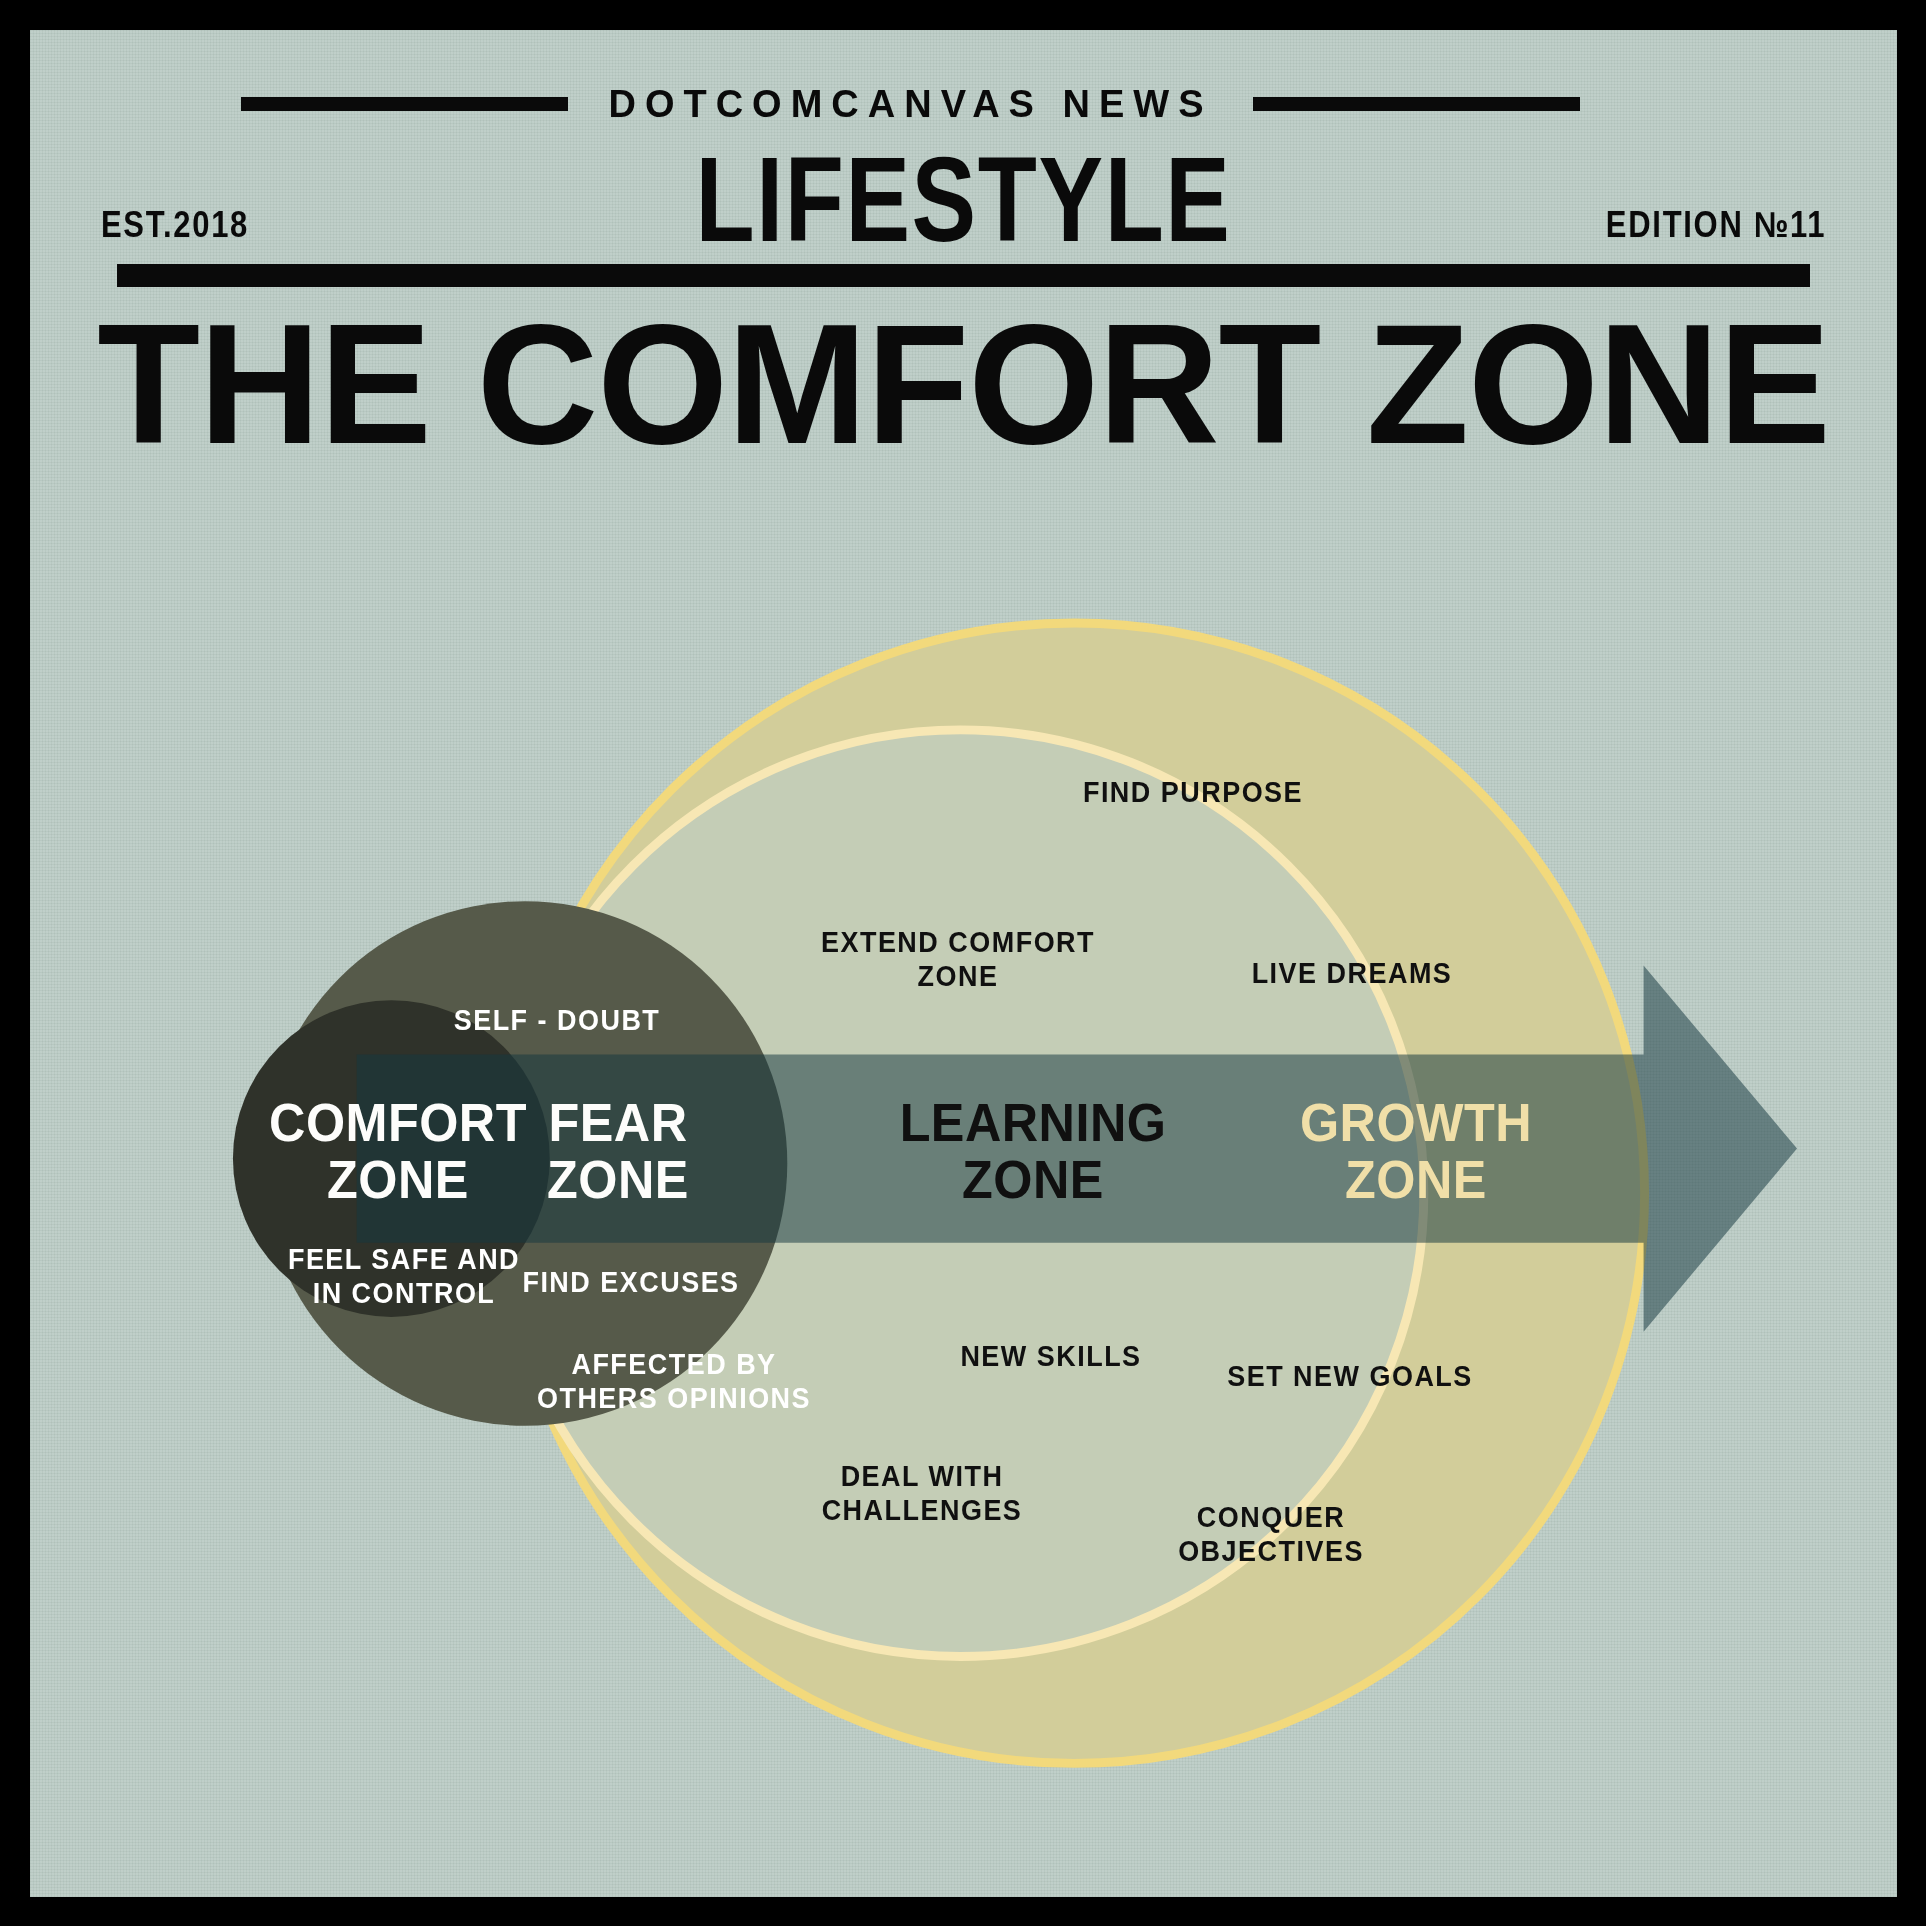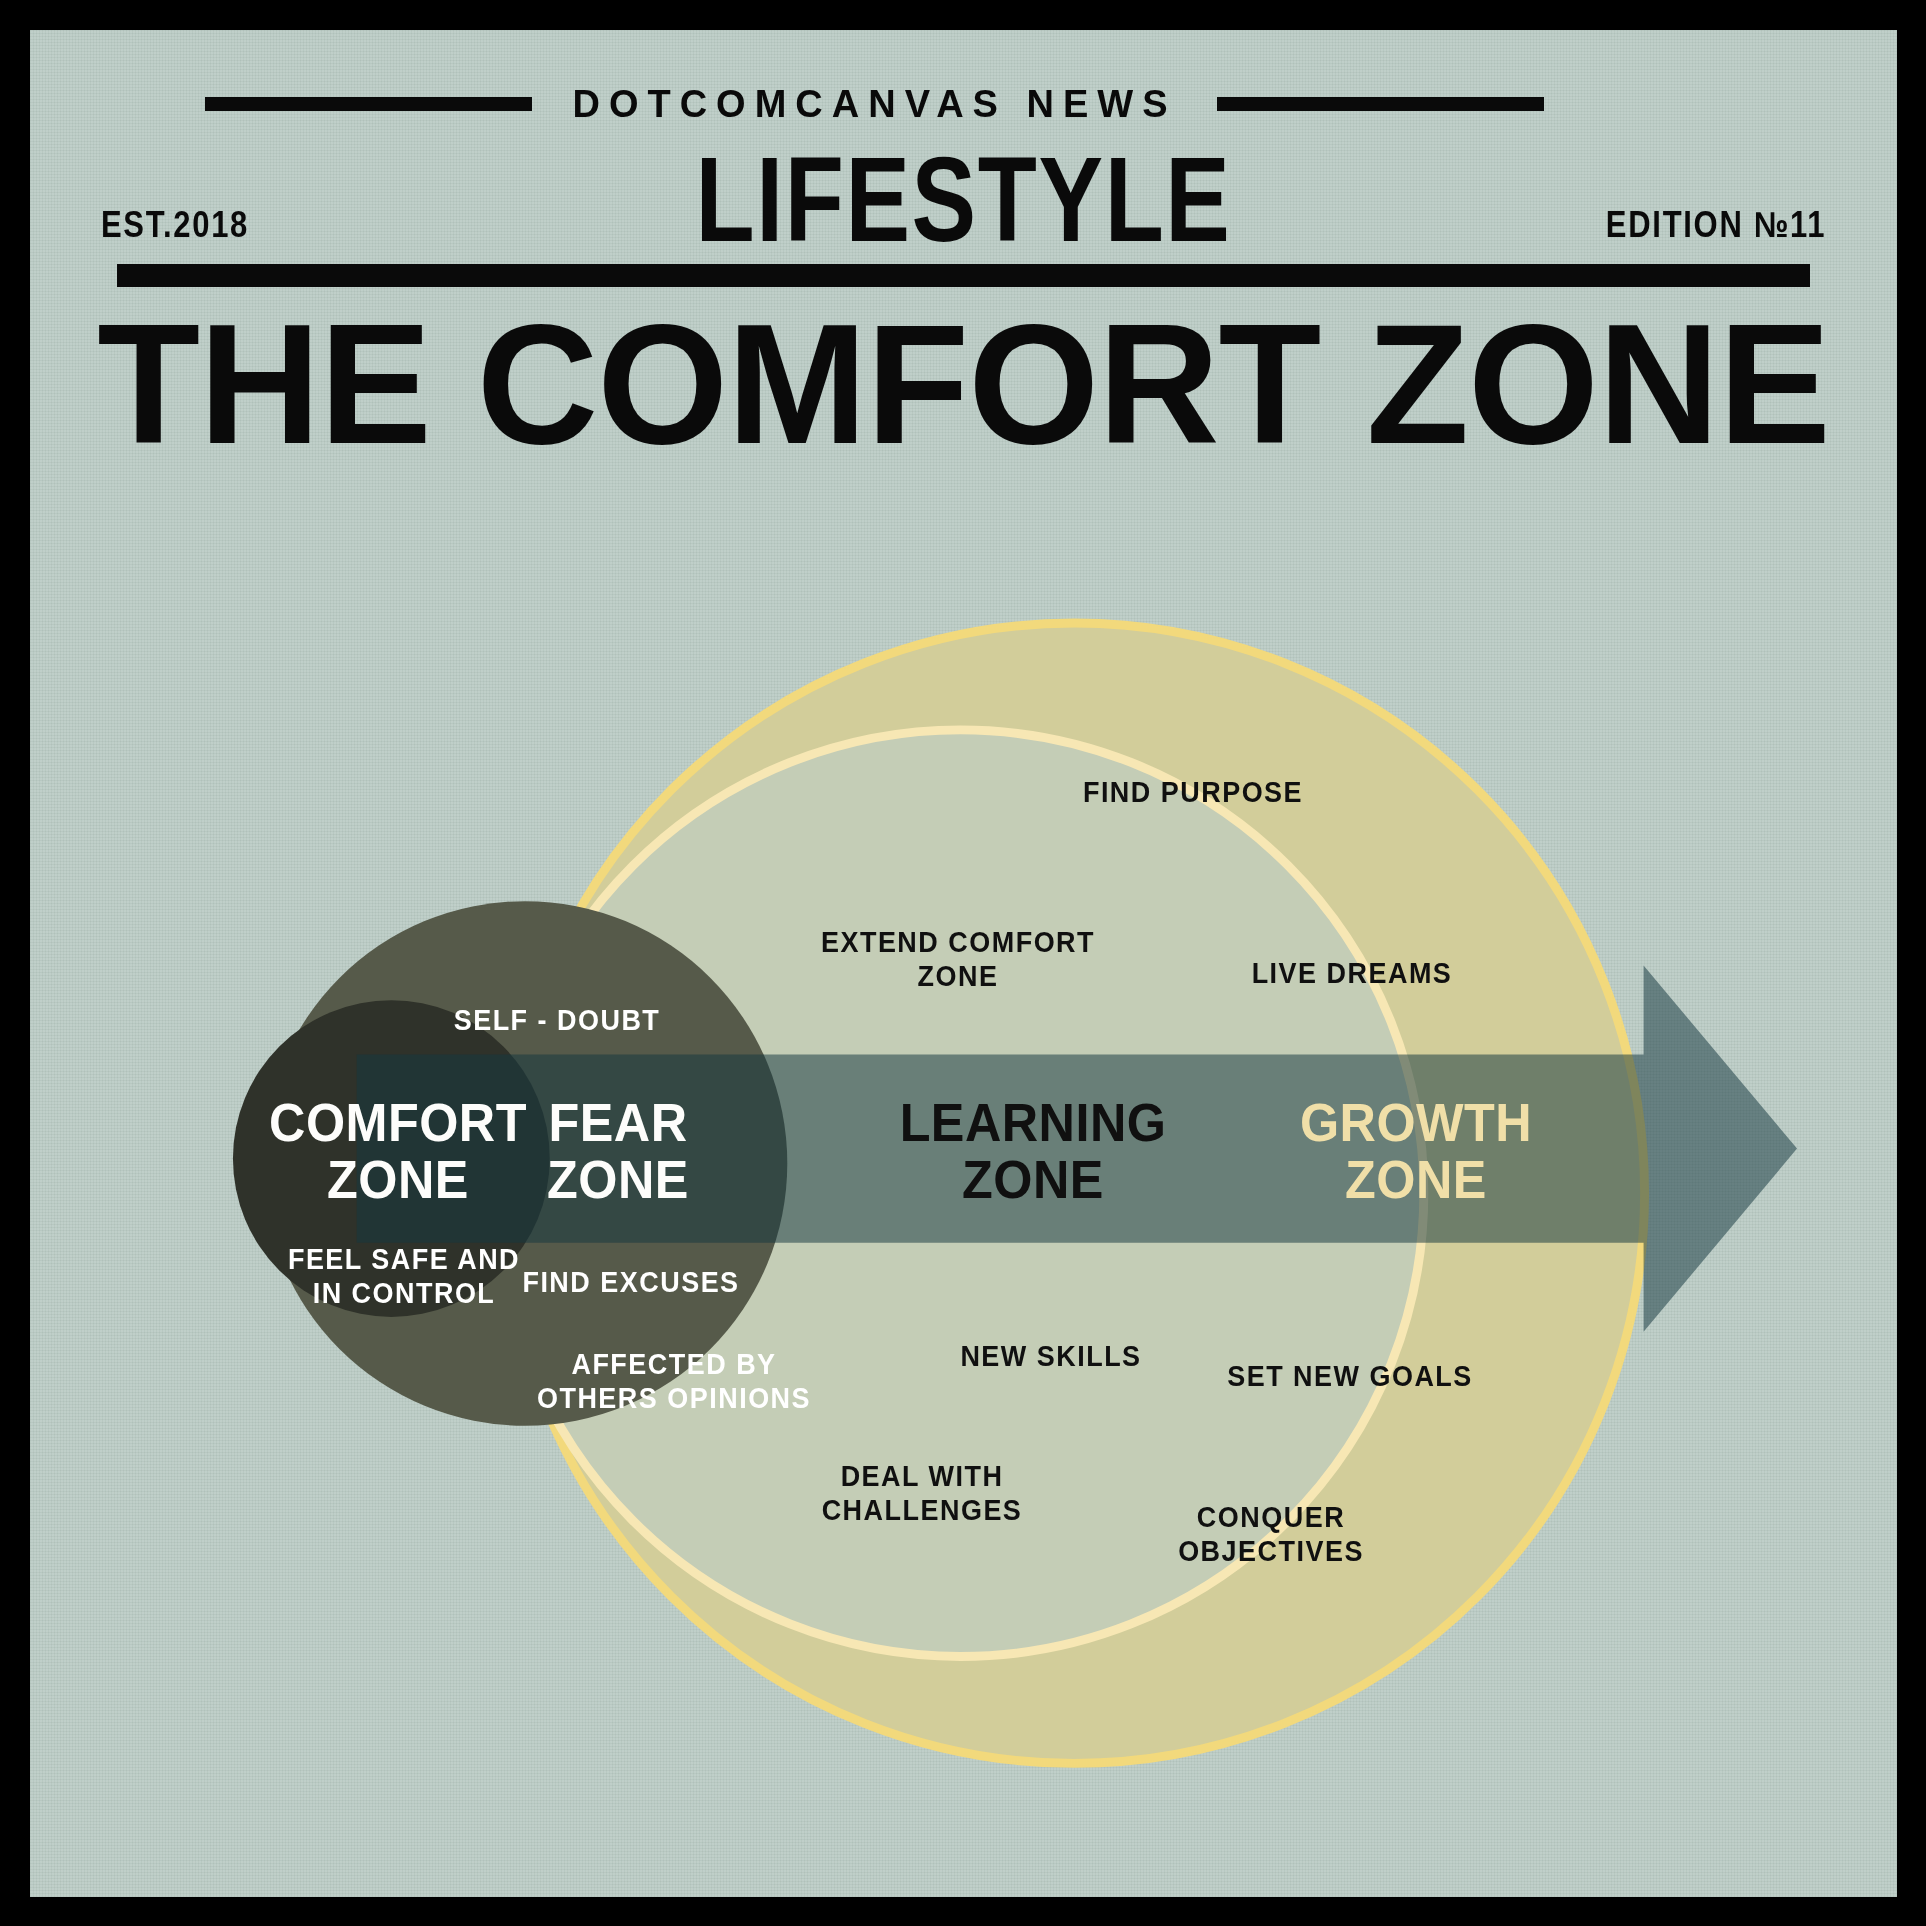--- a/index.html
+++ b/index.html
@@ -38,20 +38,21 @@
   }
   .kicker-row {
     position: absolute;
     left: 0;
     top: 55px;
     width: 1689px;
     display: flex;
     align-items: center;
     justify-content: center;
     gap: 40px;
+    padding-left: 36px;
   }
   .rule-short {
     width: 327px;
     height: 14px;
     background: #0a0a0a;
     flex: none;
   }
   .kicker {
     font-size: 38px;
     font-weight: 700;

